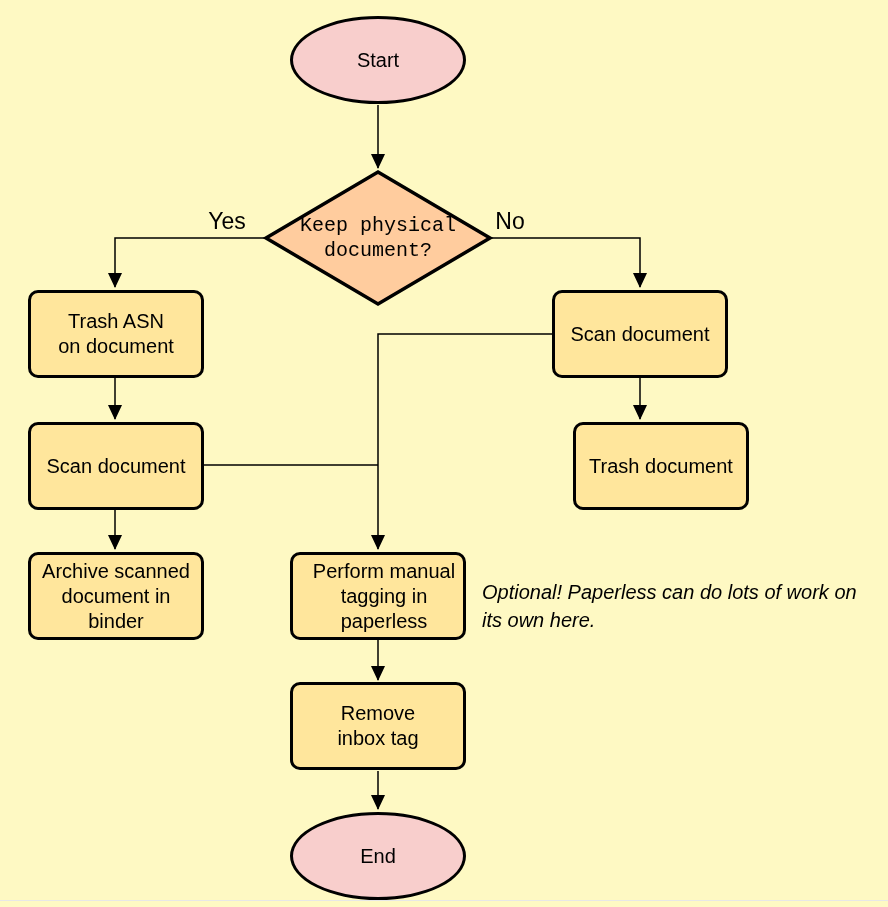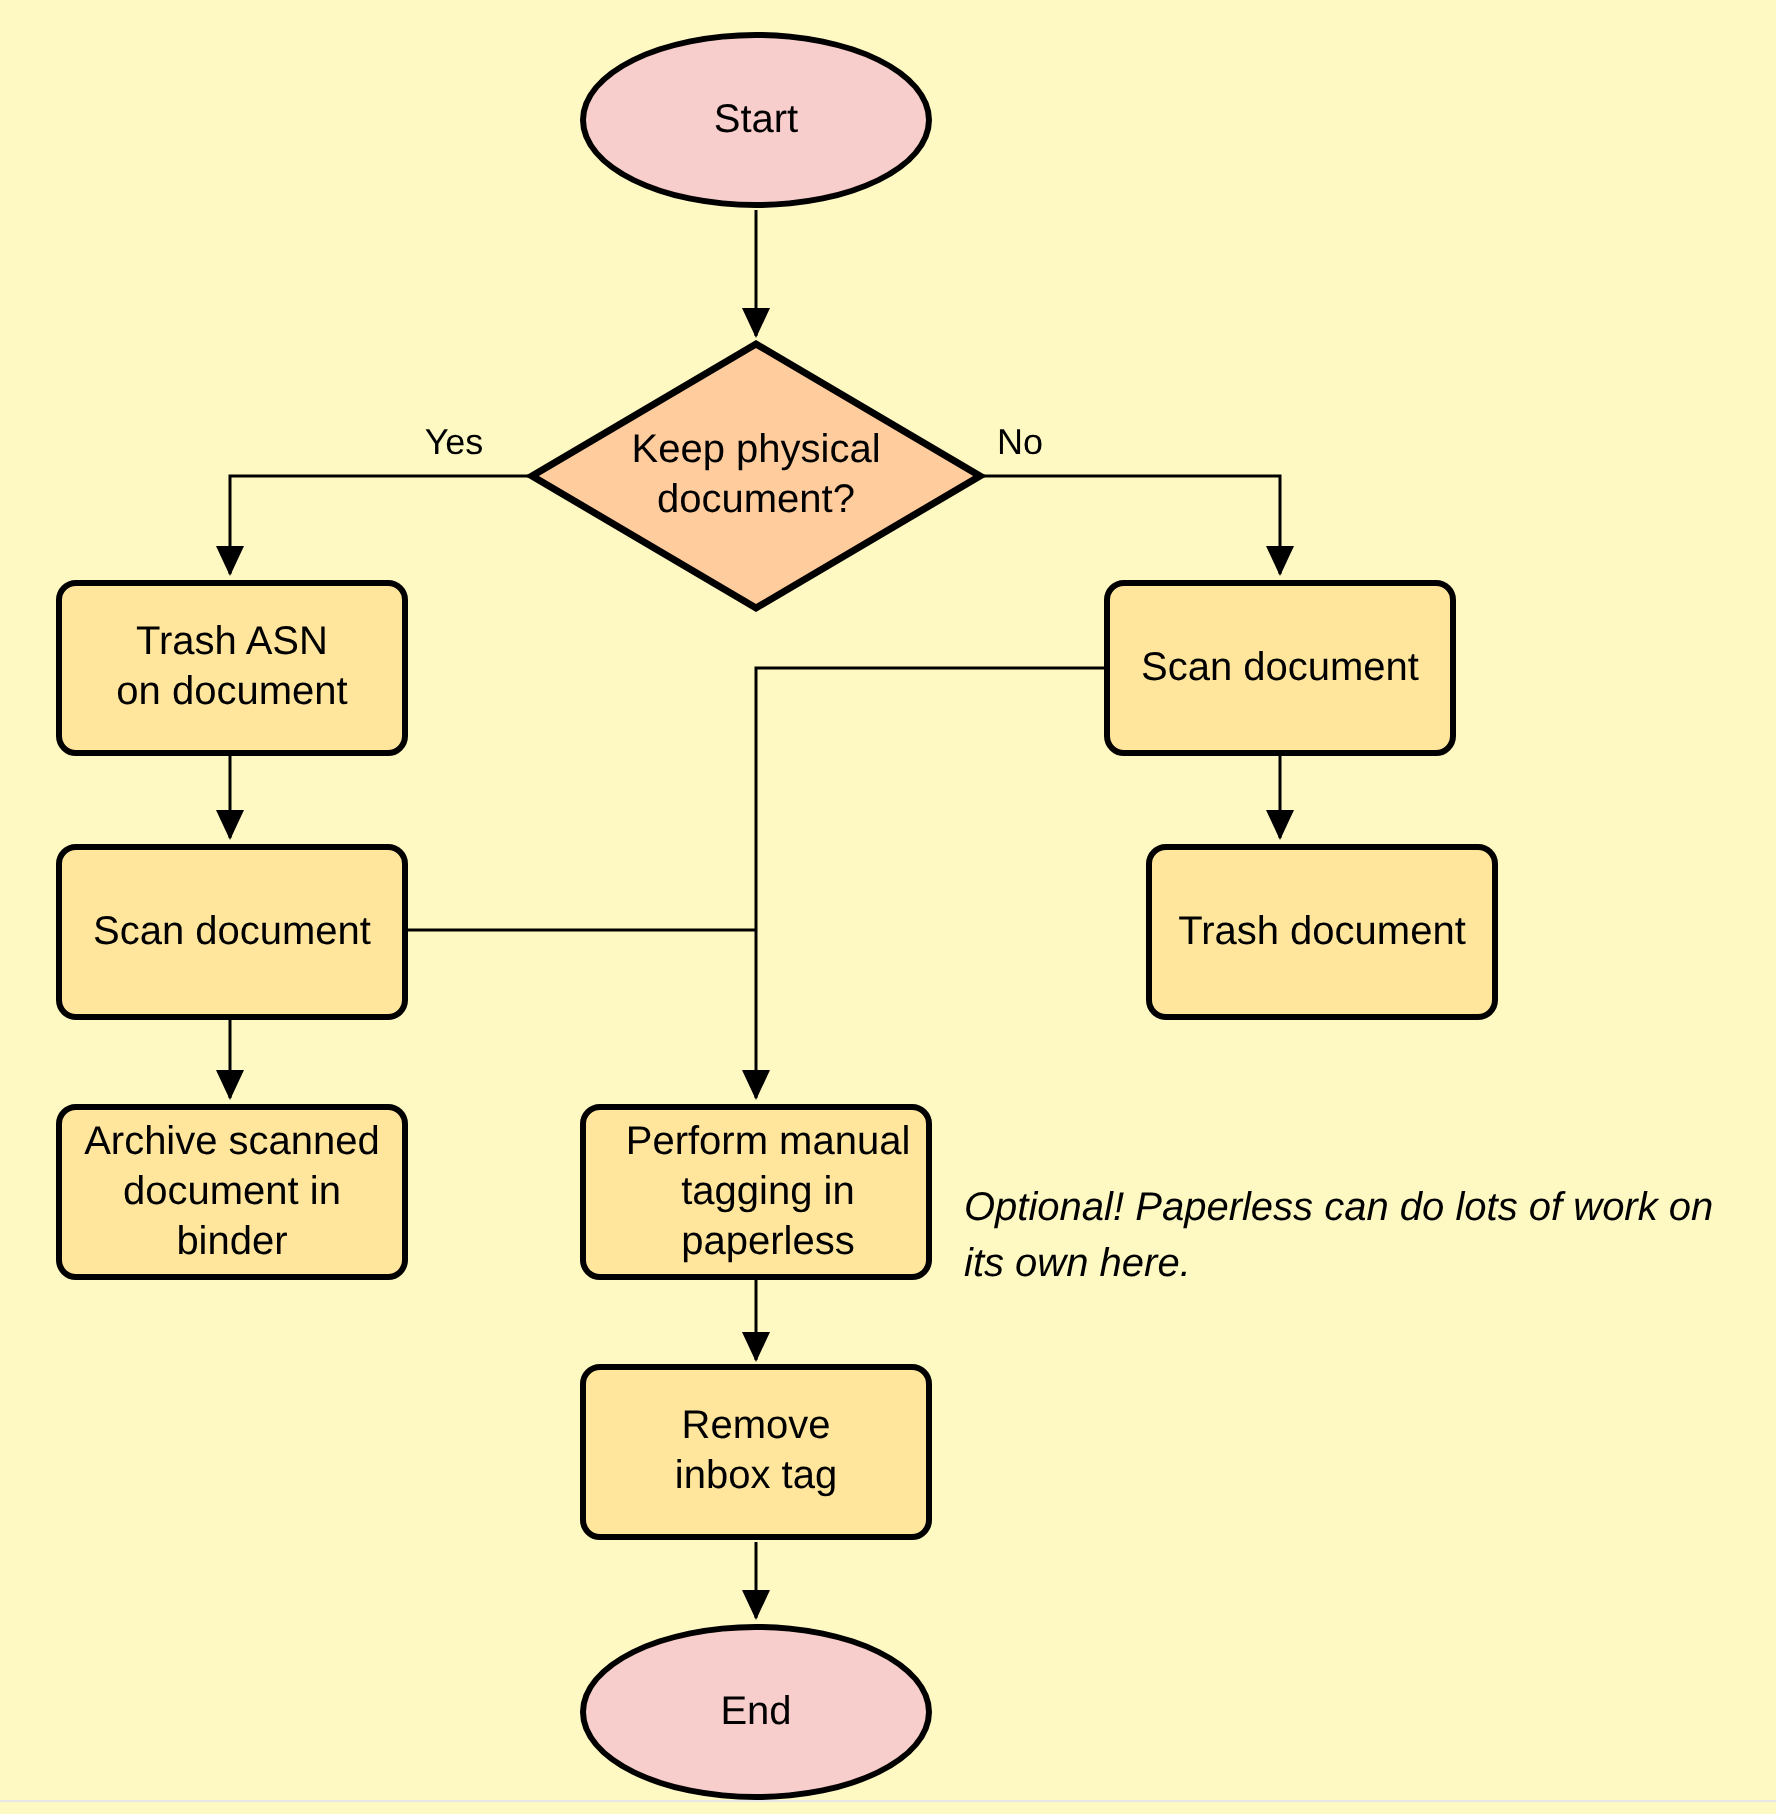--- a/index.html
+++ b/index.html
@@ -67,32 +67,33 @@
     height: 88px;
     background: var(--terminal-fill);
     border: 3.5px solid var(--shape-stroke);
     border-radius: 50%;
   }
   .node.decision-label {
     width: 190px;
     height: 50px;
     background: transparent;
     border: none;
+    font-family: Liberation Mono, monospace;
   }
   .edge-label {
     position: absolute;
     width: 44px;
     text-align: center;
-    font-size: 18px;
+    font-size: 23px;
     line-height: 22px;
   }
   .annotation {
     position: absolute;
     left: 482px;
-    top: 590px;
+    top: 578px;
     width: 404px;
     font-size: 20px;
     line-height: 28px;
     font-style: italic;
     white-space: pre-line;
   }
   .bottom-divider {
     position: absolute;
     left: 0;
     top: 900px;

